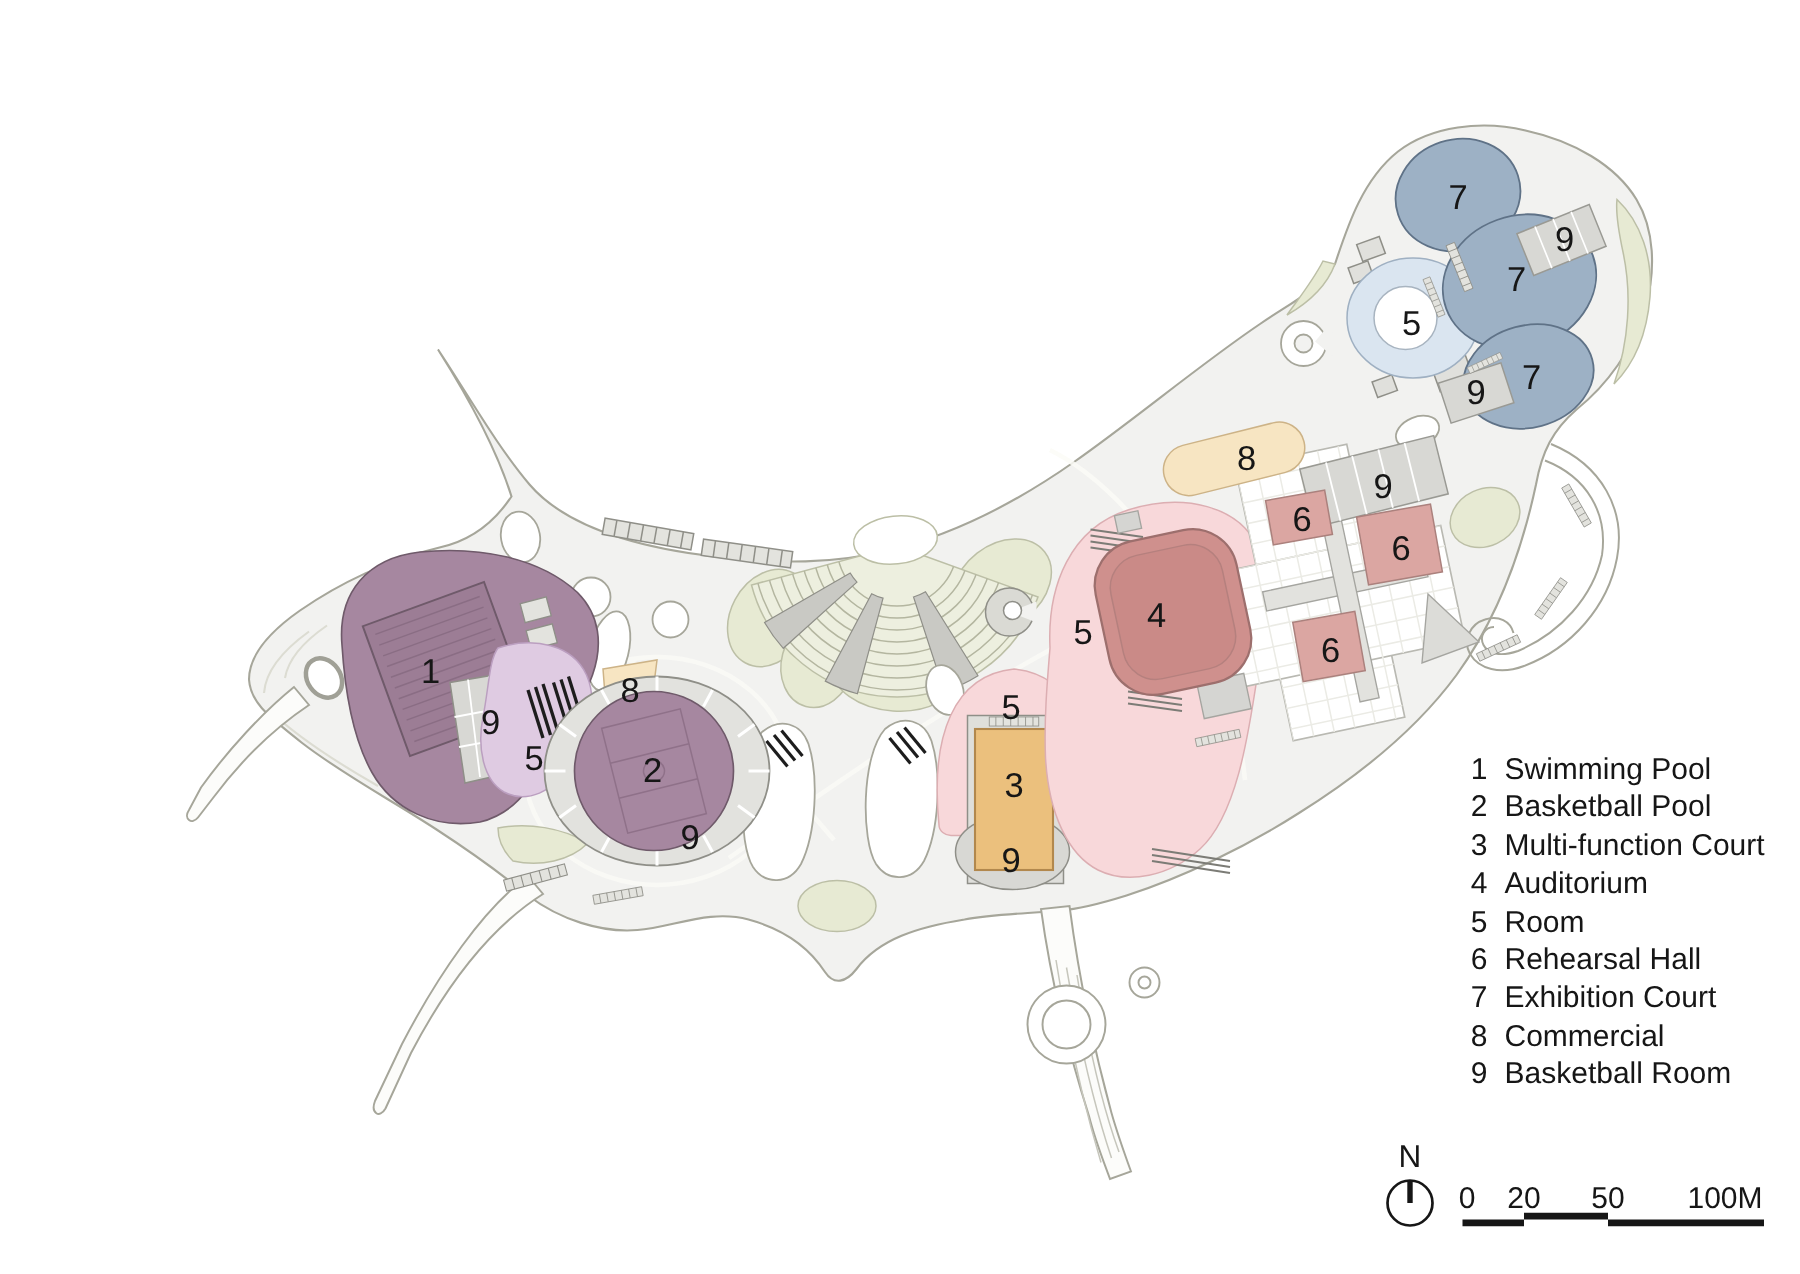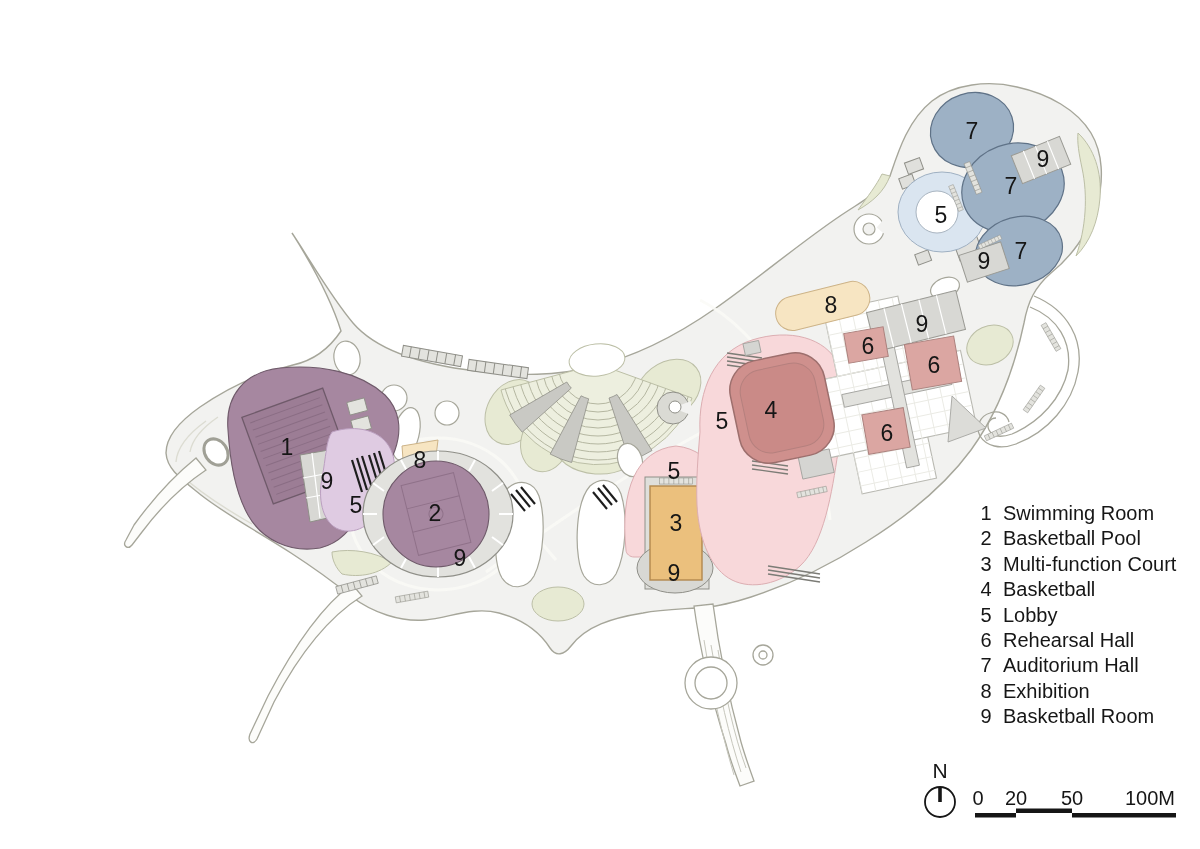--- a/index.html
+++ b/index.html
@@ -416,56 +416,56 @@
           <text x="1016" y="805" class="scale-num">20</text>
           <text x="1072" y="805" class="scale-num">50</text>
           <text x="1150" y="805" class="scale-num">100M</text>
         </g>
   </g>
 </svg>
 
 <div id="legend">
   <div class="lrow">
     <span class="lnum">1</span>
-    <span class="llabel">Swimming Room</span>
+    <span class="llabel">Swimming Pool</span>
   </div>
 
   <div class="lrow">
     <span class="lnum">2</span>
     <span class="llabel">Basketball Pool</span>
   </div>
 
   <div class="lrow">
     <span class="lnum">3</span>
     <span class="llabel">Multi-function Court</span>
   </div>
 
   <div class="lrow">
     <span class="lnum">4</span>
-    <span class="llabel">Basketball</span>
+    <span class="llabel">Auditorium</span>
   </div>
 
   <div class="lrow">
     <span class="lnum">5</span>
-    <span class="llabel">Lobby</span>
+    <span class="llabel">Room</span>
   </div>
 
   <div class="lrow">
     <span class="lnum">6</span>
     <span class="llabel">Rehearsal Hall</span>
   </div>
 
   <div class="lrow">
     <span class="lnum">7</span>
-    <span class="llabel">Auditorium Hall</span>
+    <span class="llabel">Exhibition Court</span>
   </div>
 
   <div class="lrow">
     <span class="lnum">8</span>
-    <span class="llabel">Exhibition</span>
+    <span class="llabel">Commercial</span>
   </div>
 
   <div class="lrow">
     <span class="lnum">9</span>
     <span class="llabel">Basketball Room</span>
   </div>
 </div>
 
 </div>
 

